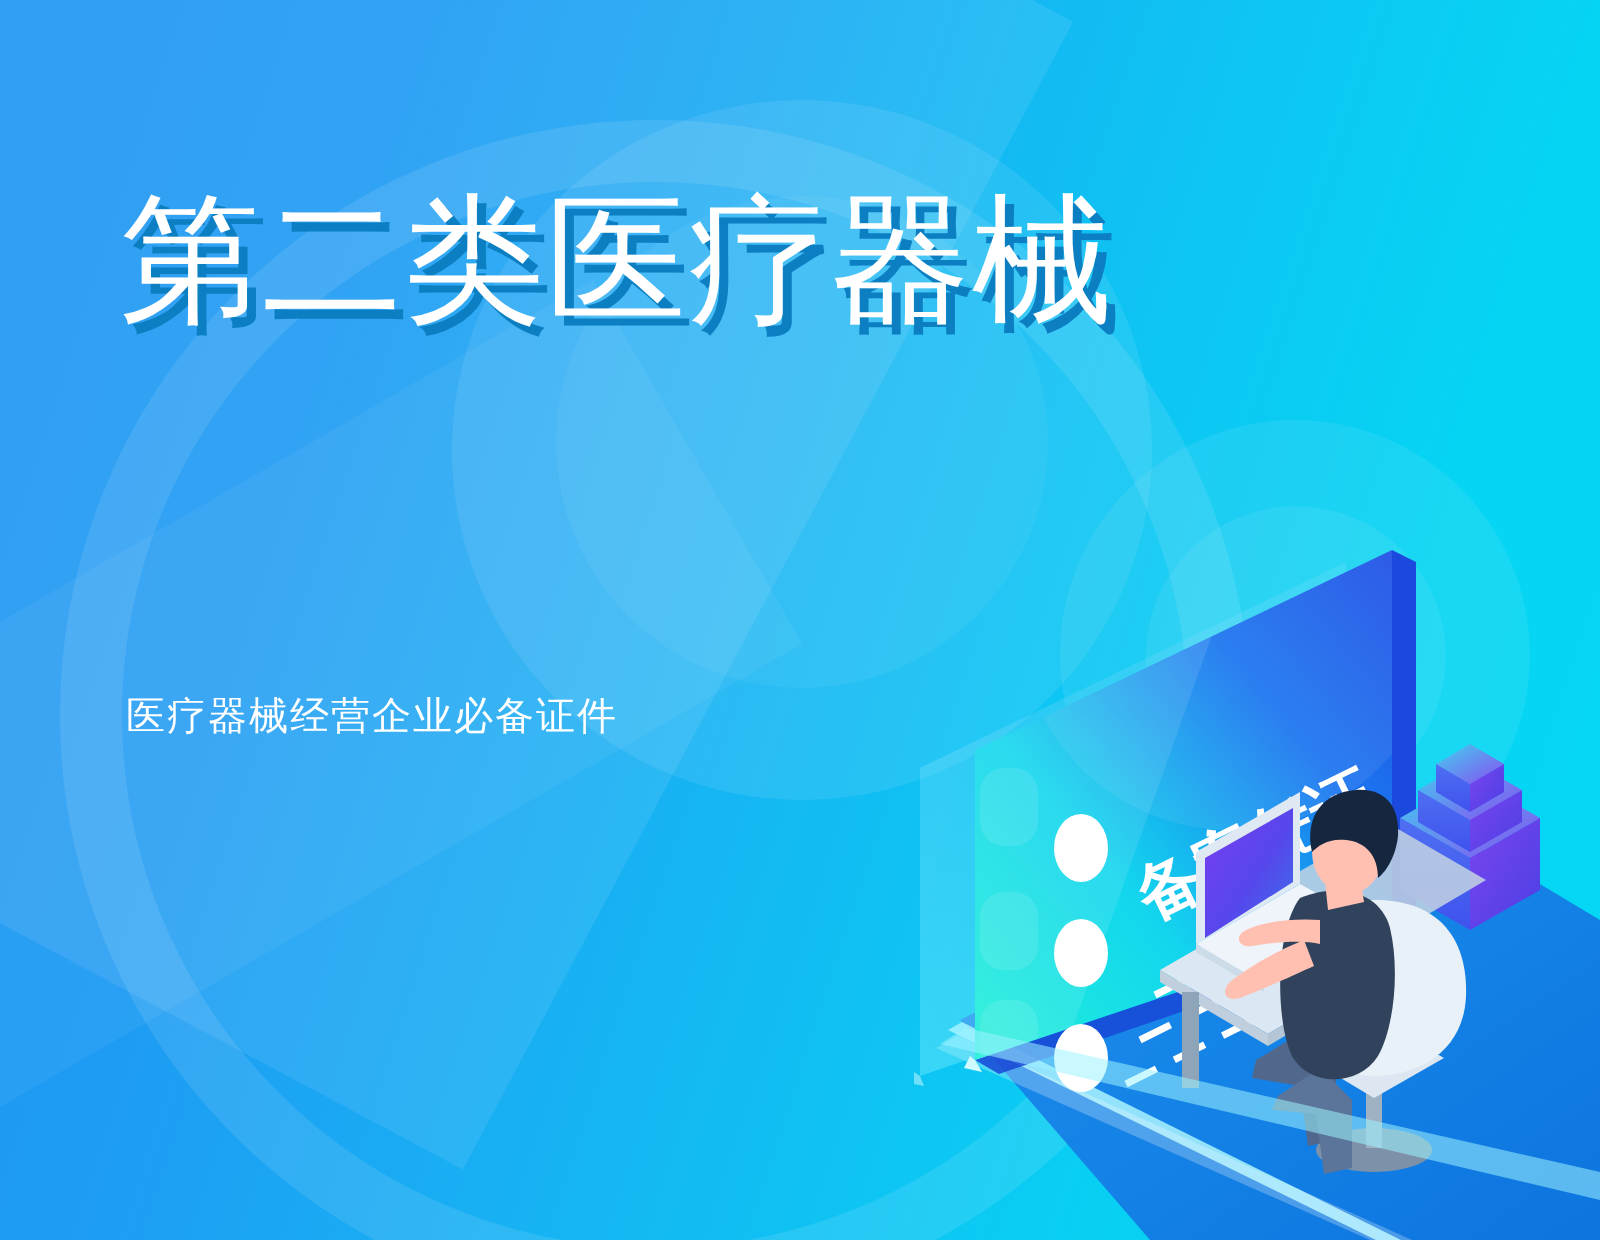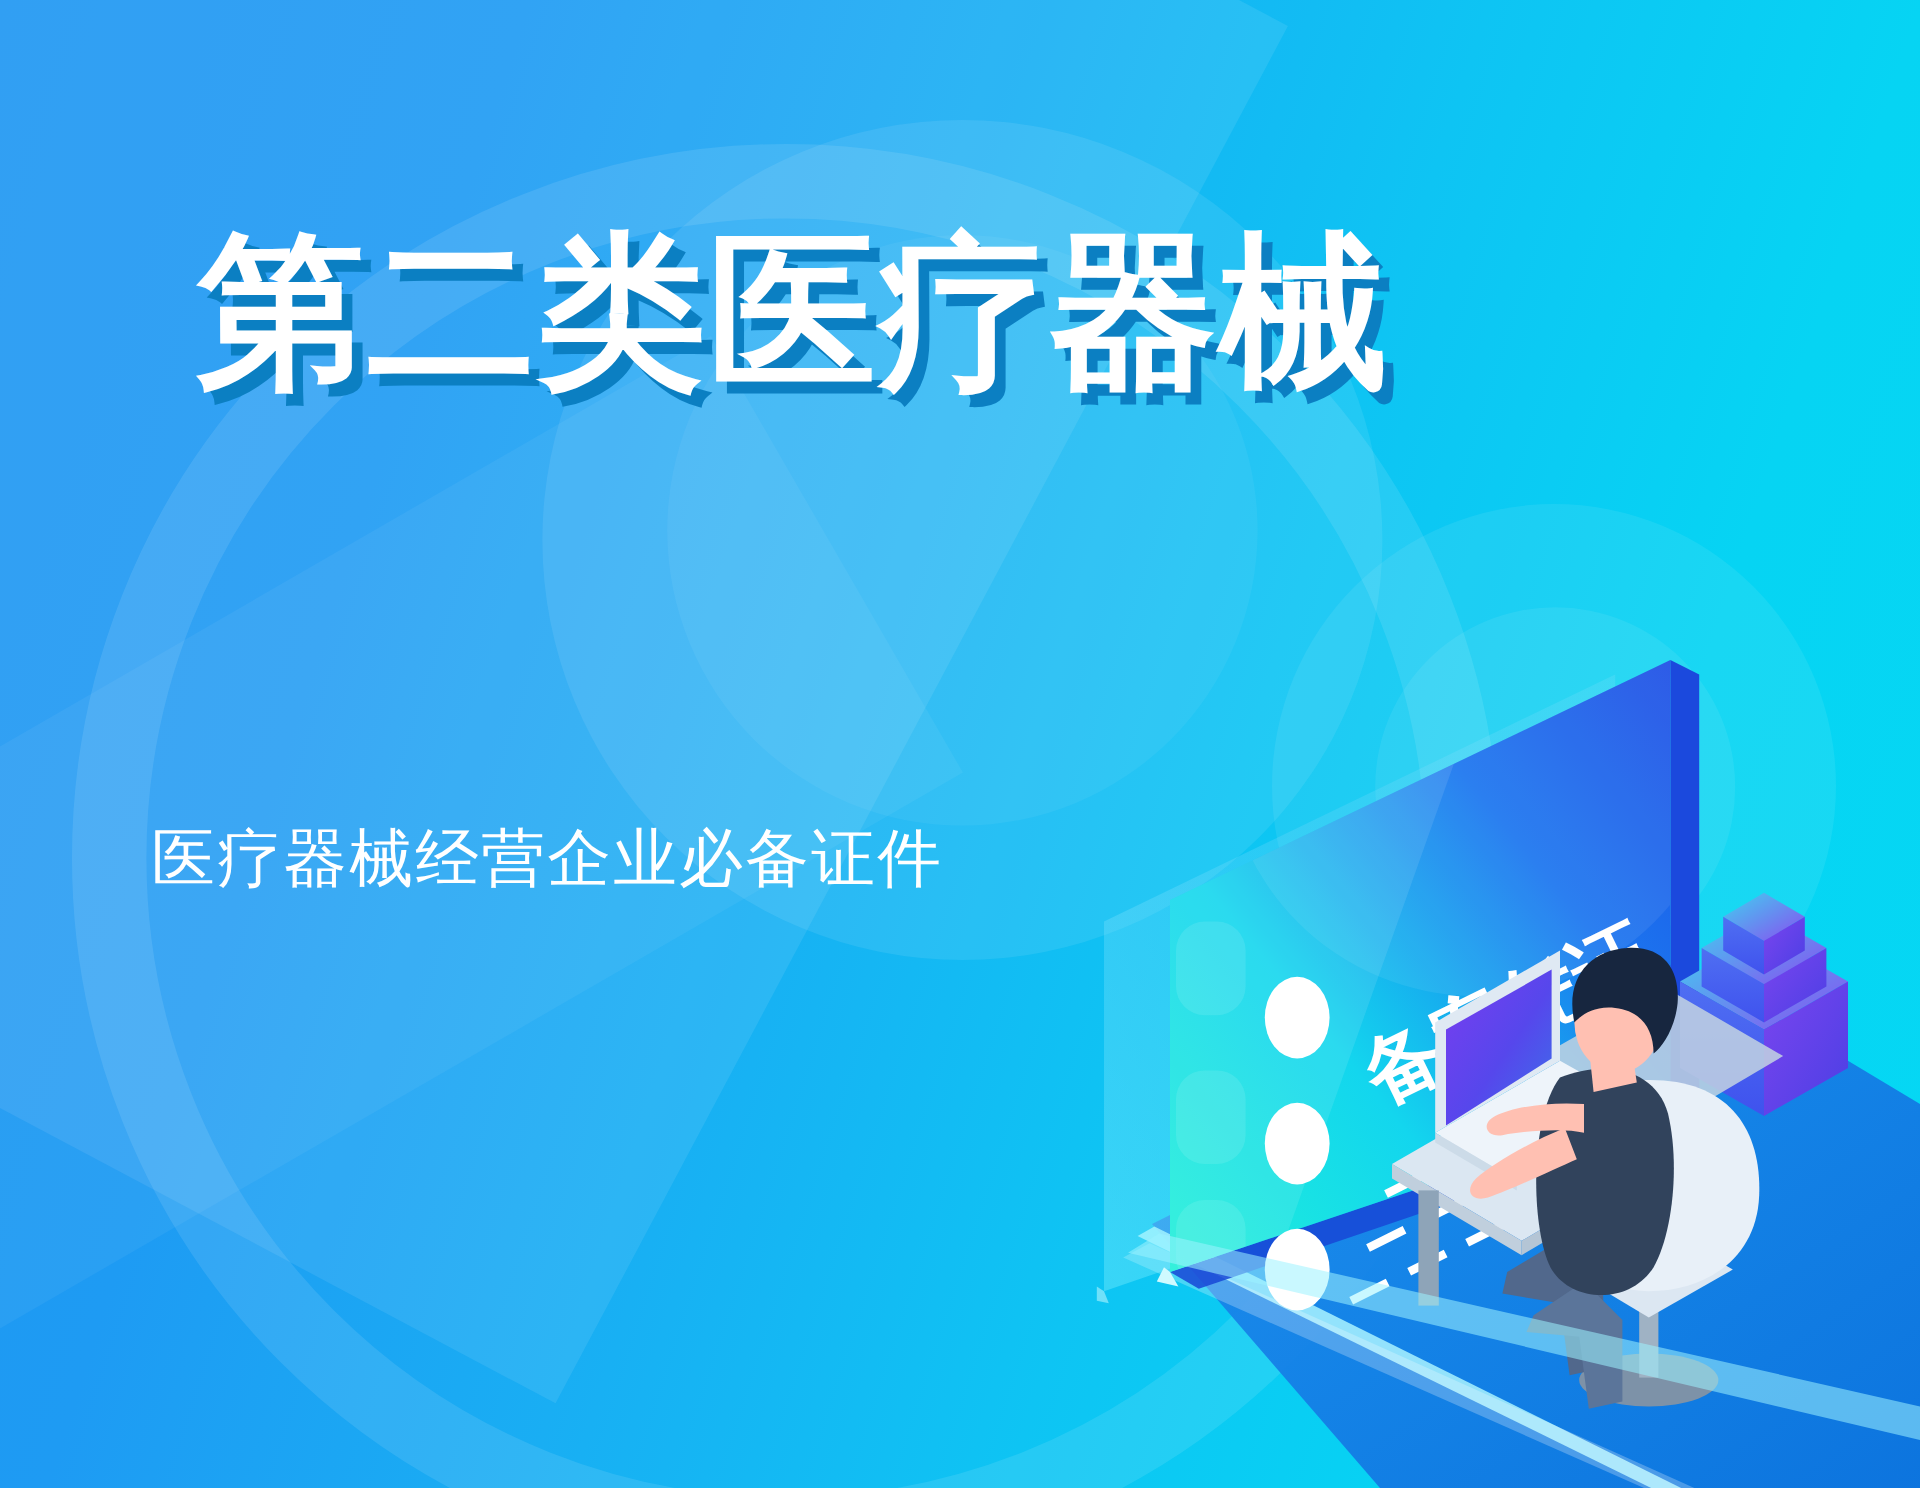--- a/index.html
+++ b/index.html
@@ -96,34 +96,33 @@
   
   .headline {
     position: absolute;
     left: 120px;
     top: 172px;
     z-index: 8;
   }
   .headline-line {
     font-size: 140px;
     line-height: 176px;
-    font-weight: bold;
+    font-weight: normal;
     color: #ffffff;
     letter-spacing: 2px;
     white-space: nowrap;
     text-shadow: 9px 10px 0 #0b7fc2;
-    margin-left: 44px;
   }
 
   .subtitle {
     position: absolute;
     left: 126px;
     top: 680px;
     z-index: 8;
-    font-size: 53px;
+    font-size: 39px;
     line-height: 72px;
     font-weight: normal;
     color: #ffffff;
     letter-spacing: 2px;
     white-space: nowrap;
   }
 
   
   .illustration {
     position: absolute;

